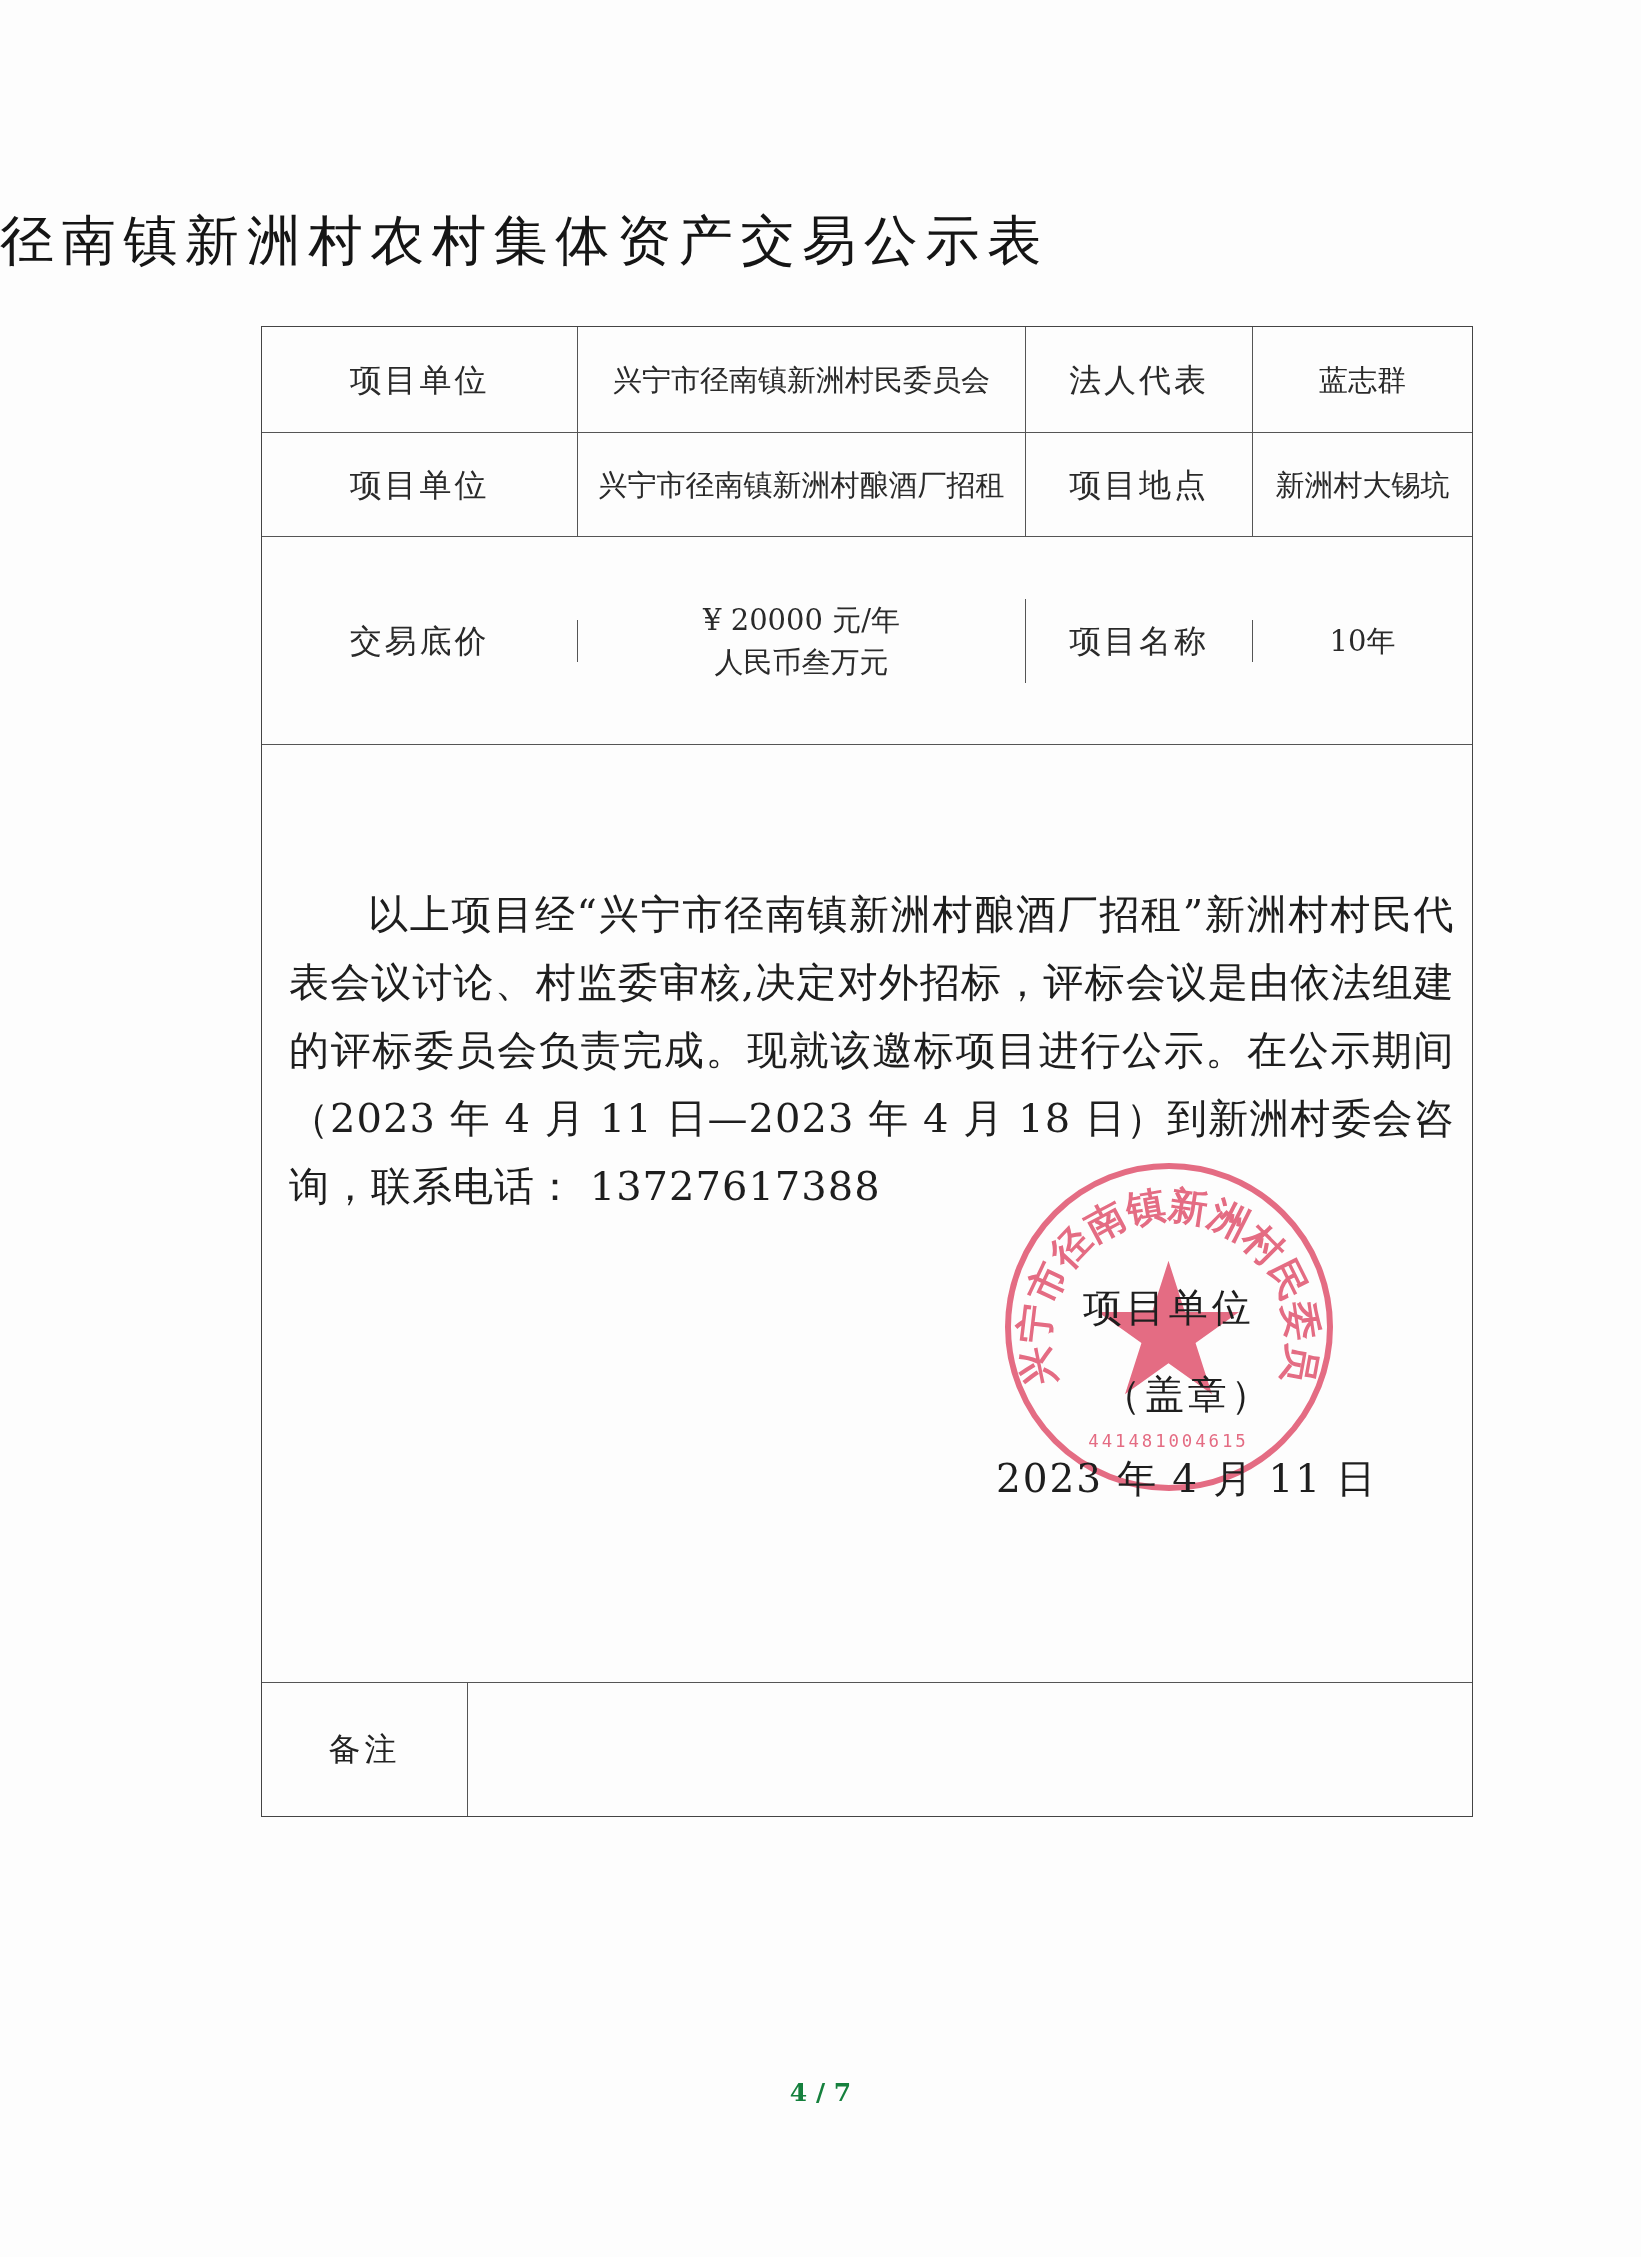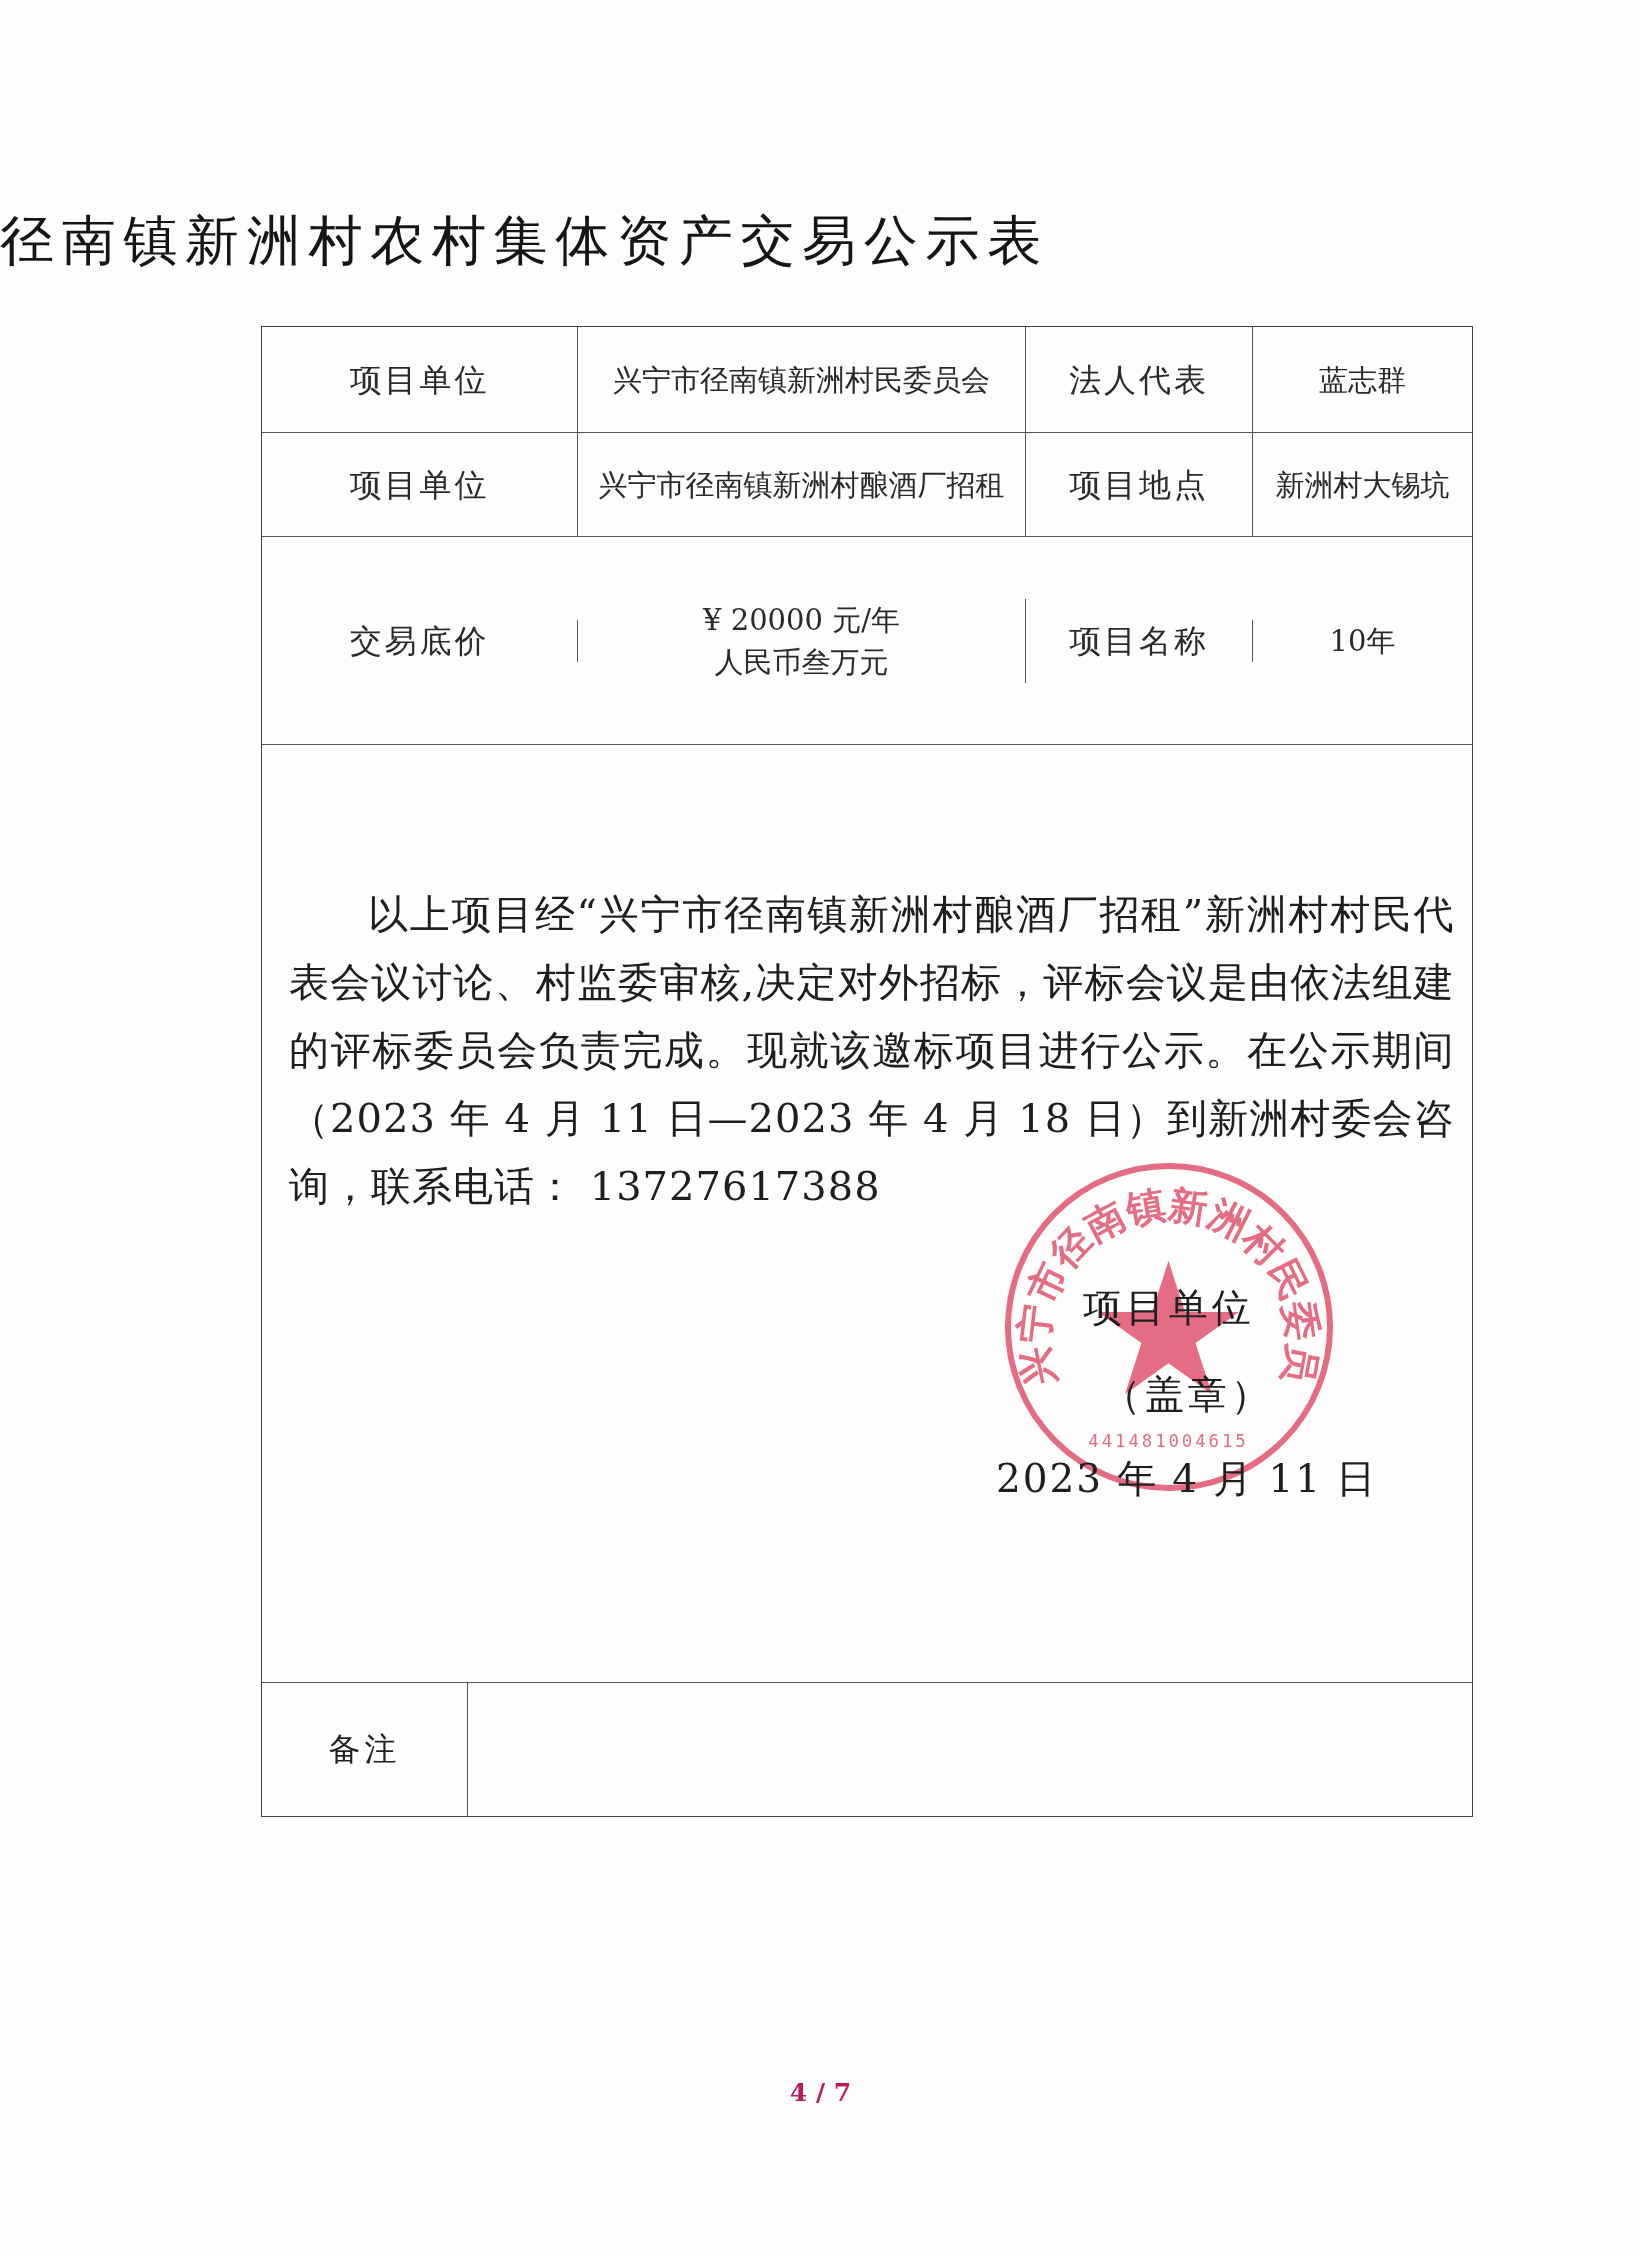--- a/index.html
+++ b/index.html
@@ -41,21 +41,21 @@
   .seal svg { position:absolute; left:0; top:0; }
   .sign { position:absolute; font-size:39px; color:#1e1e1e; letter-spacing:3.9px; }
   .remark-row { display:flex; height:133px; }
   .remark-label {
     width:205px; border-right:1.9px solid #555; display:flex; align-items:center;
     justify-content:center; font-size:32px; letter-spacing:3.9px;
   }
   .remark-value { flex:1; }
   .pagenum {
     position:absolute; left:0; width:1641px; top:2078px; text-align:center;
-    font-size:25px; font-weight:bold; color:#be185d;
+    font-size:25px; font-weight:bold; color:#15803d;
   }
 </style>
 </head>
 <body>
 
 <div class="title">径南镇新洲村农村集体资产交易公示表</div>
 
 <div class="table">
   <div class="row r1">
     <div class="cell c1">项目单位</div>

